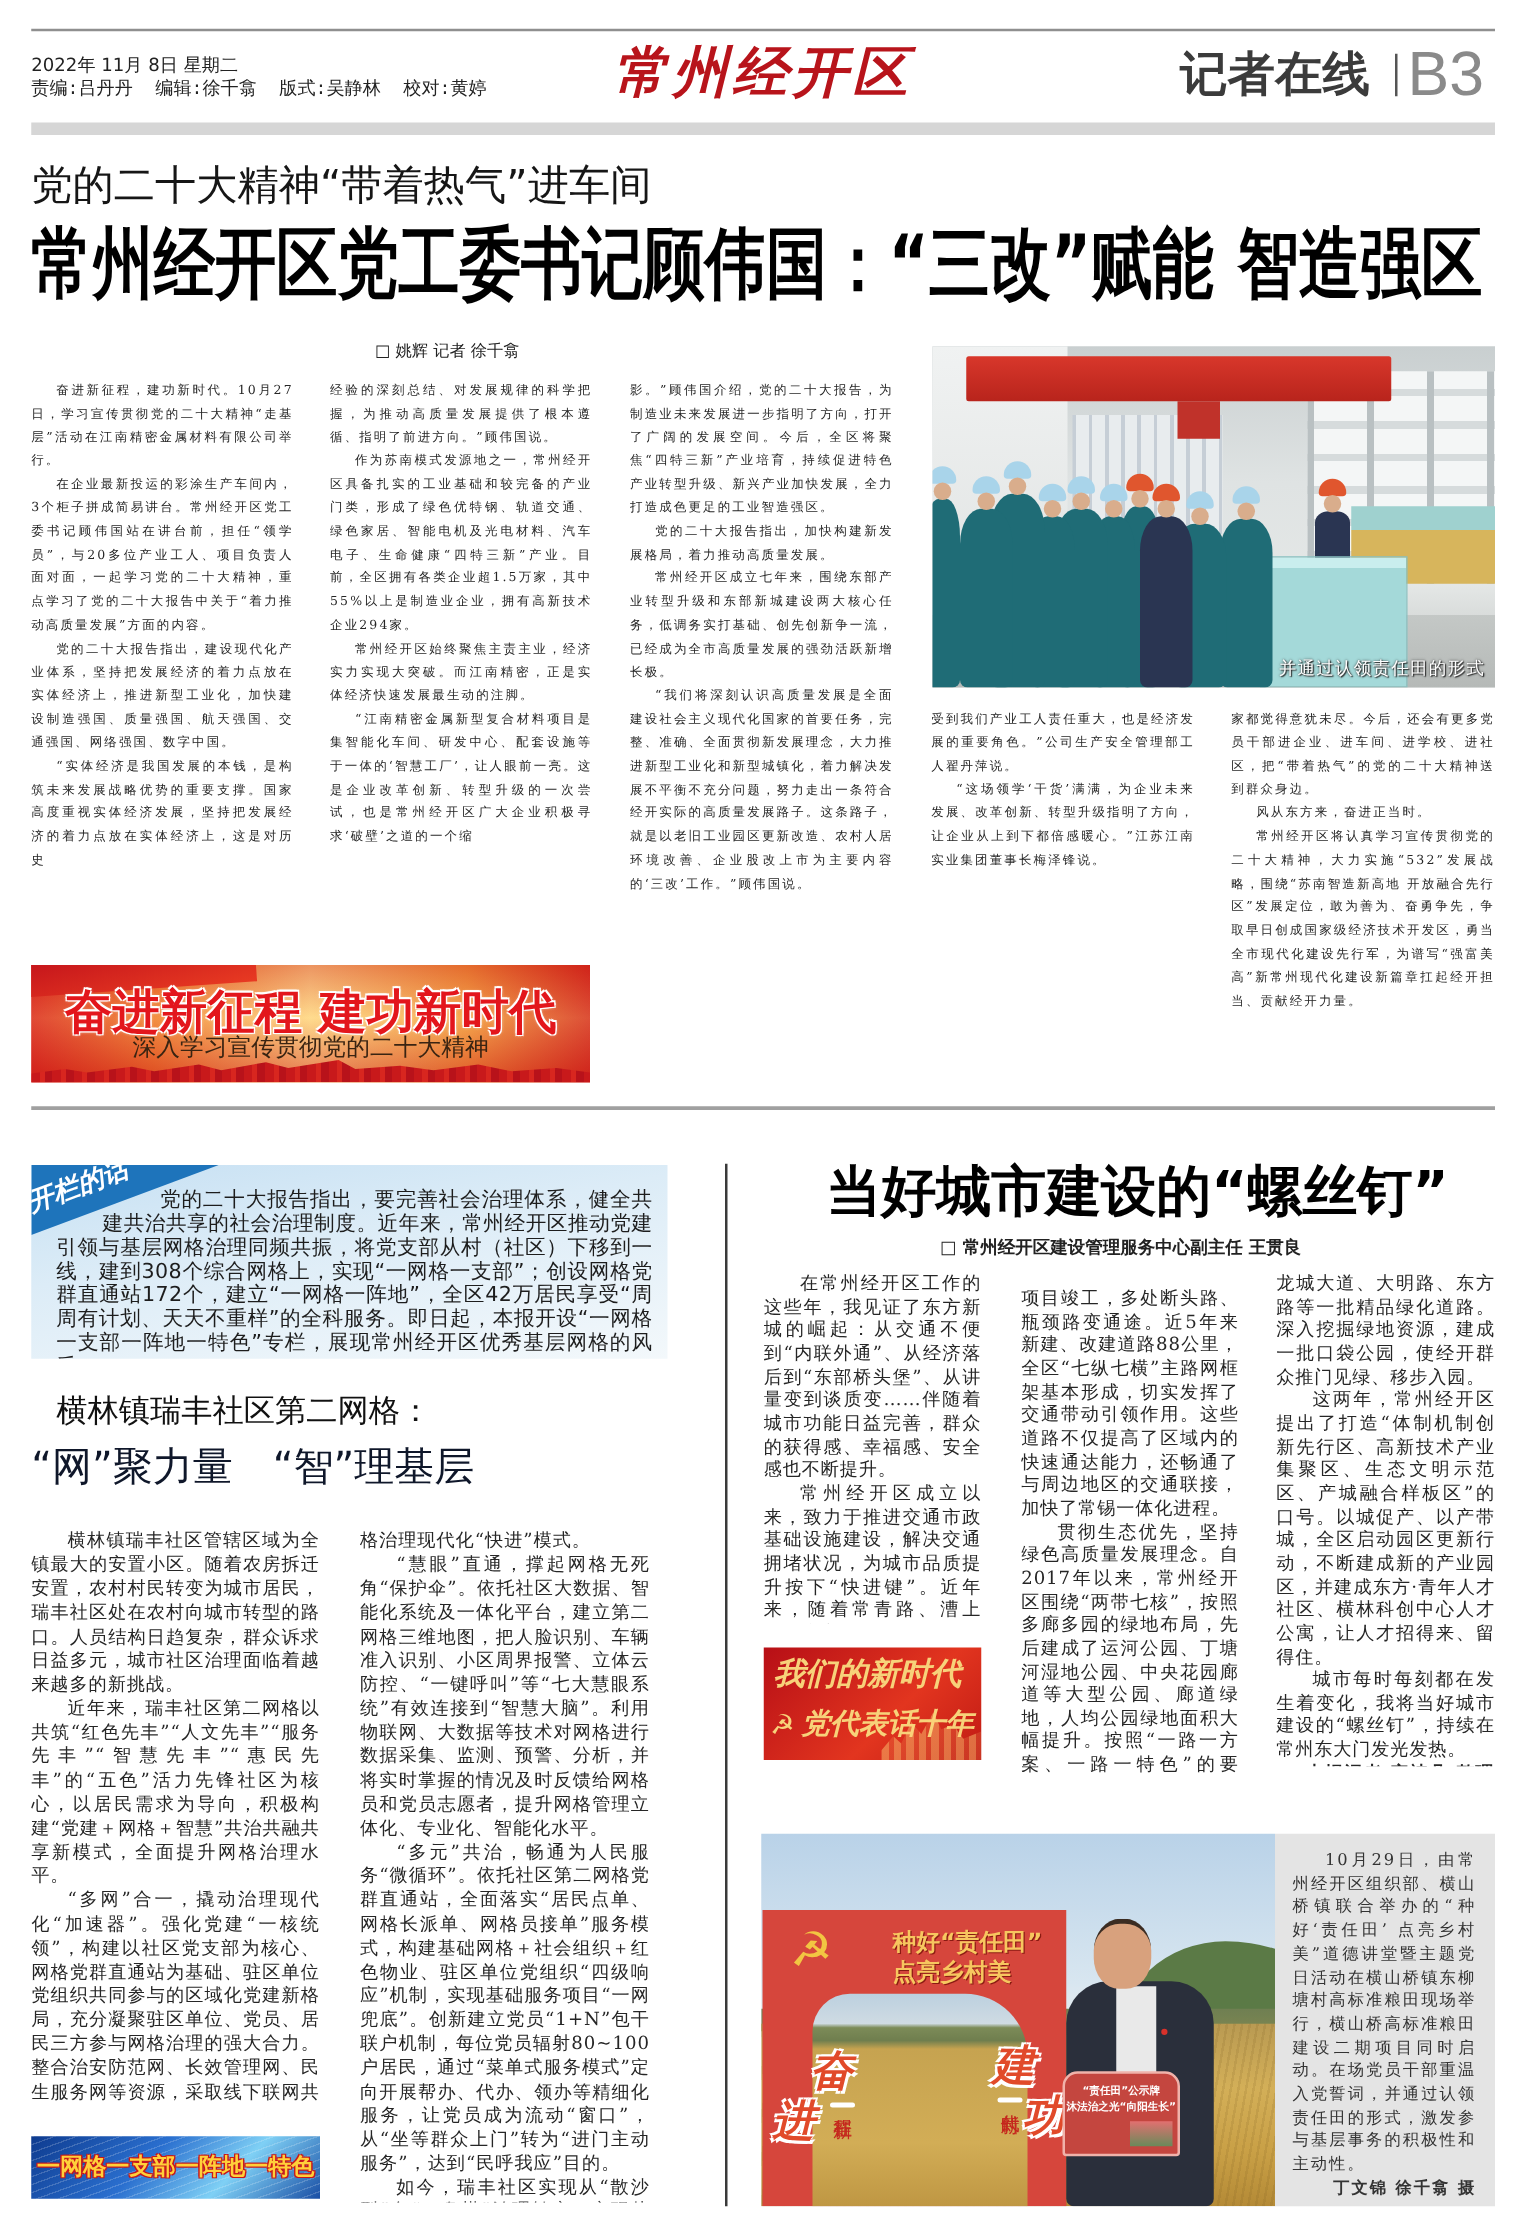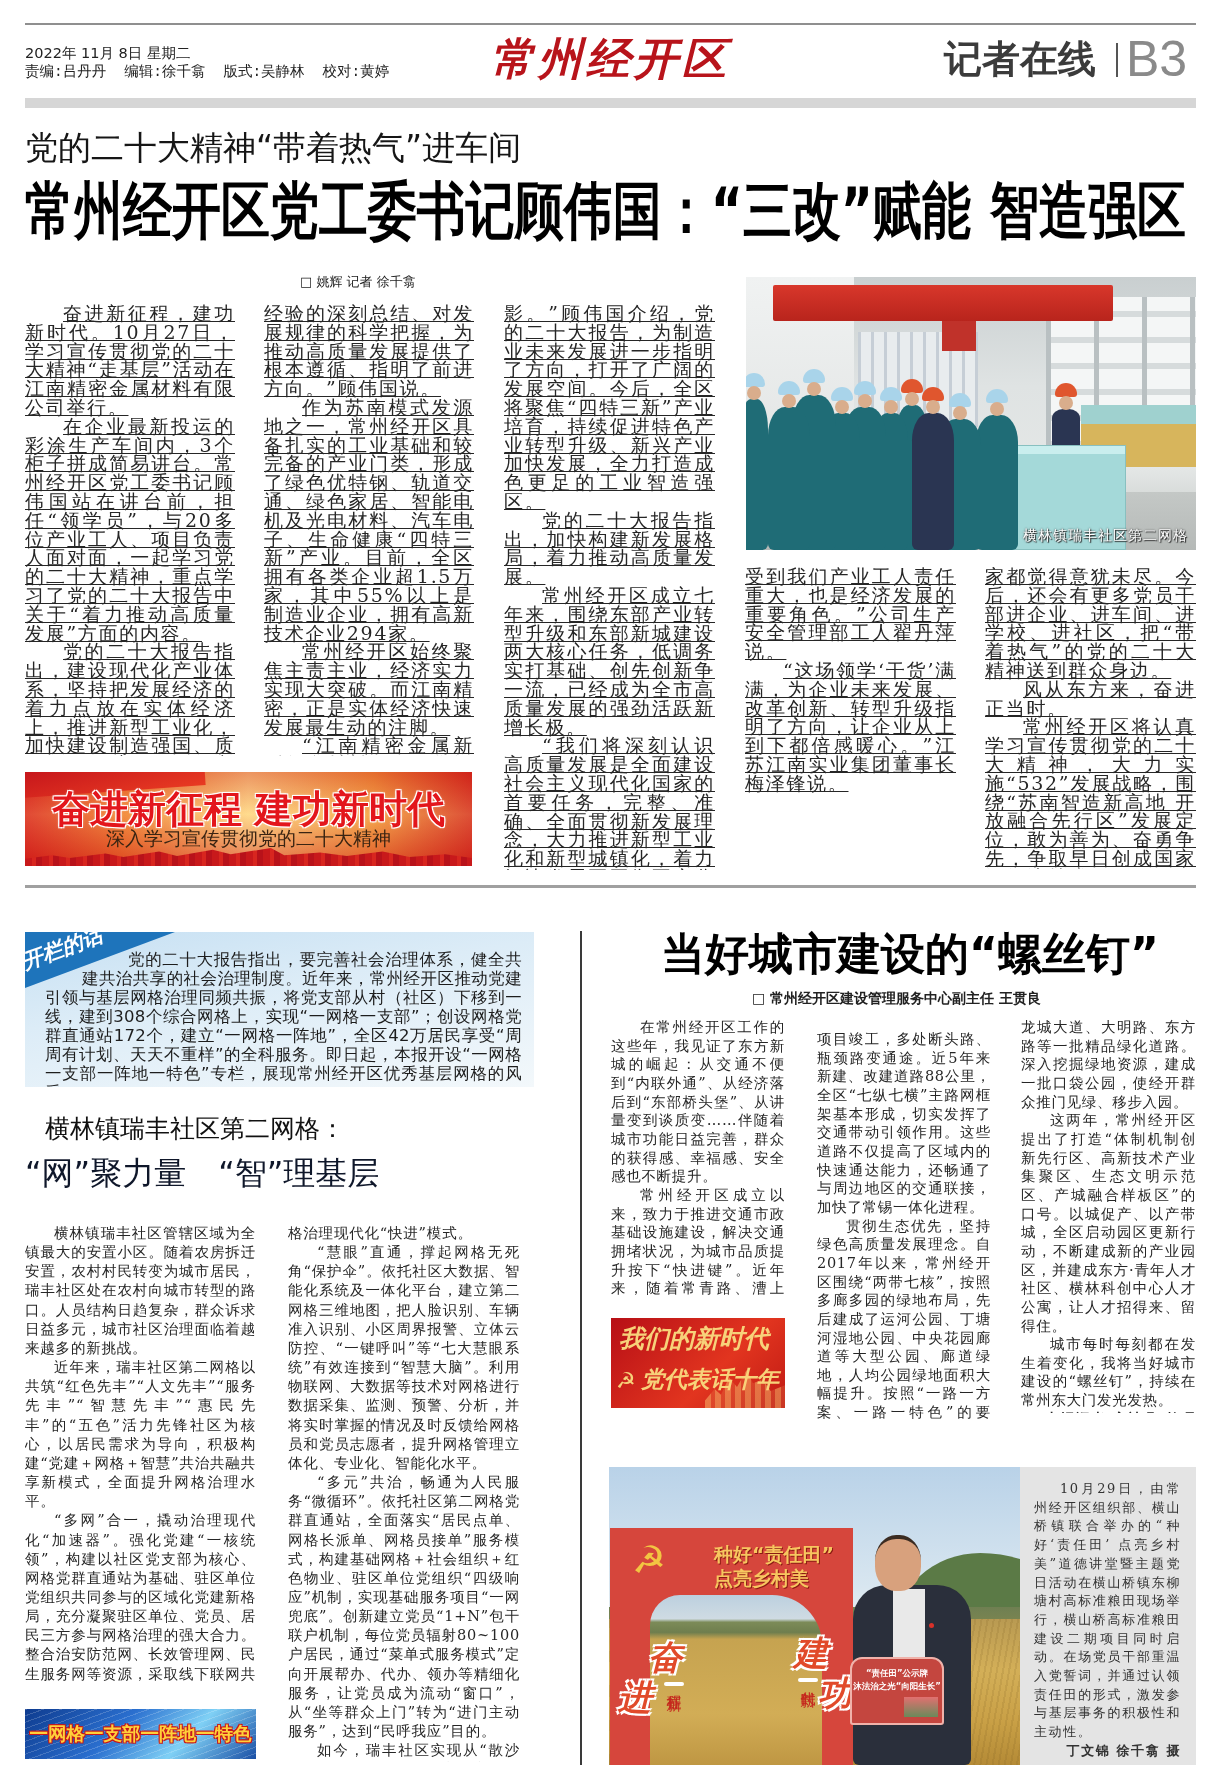--- a/index.html
+++ b/index.html
@@ -19,21 +19,21 @@
 .page-no{left:1126px;top:33px;font-family:"Liberation Sans",sans-serif;font-size:50px;line-height:52px;color:#8a8a8a;}
 
 .kicker{left:25px;top:128px;font-family:"DejaVu Sans",sans-serif;font-size:33px;line-height:40px;color:#161616;white-space:nowrap;}
 .lead-headline{left:25px;top:176px;font-family:"DejaVu Sans",sans-serif;font-size:62px;line-height:70px;font-weight:900;color:#000;white-space:nowrap;transform:scaleX(.79);transform-origin:0 0;}
 .lead-headline .sp{display:inline-block;width:24px;}
 .byline{font-family:"DejaVu Sans",sans-serif;font-size:13px;line-height:16px;color:#222;white-space:nowrap;}
 
 .col{position:absolute;overflow:hidden;text-align:justify;color:#262626;font-family:"DejaVu Serif",serif;}
 .col p{margin:0;text-indent:2em;}
 .col p.cont{text-indent:0;}
-.lead .col{font-size:19px;line-height:18.8px;letter-spacing:1.7px;text-decoration:underline;}
+.lead .col{font-size:10px;line-height:18.8px;letter-spacing:1.7px;}
 .grid .col{font-size:14.5px;line-height:19.15px;letter-spacing:.8px;}
 .city .col{font-size:14.5px;line-height:18.65px;letter-spacing:.7px;}
 .city .col p.credit{text-indent:0;text-align:right;font-weight:bold;font-family:"DejaVu Sans",sans-serif;letter-spacing:1px;}
 
 .lead-photo{left:746px;top:277px;width:450px;height:273px;overflow:hidden;background:linear-gradient(180deg,#c9cfd0 0%,#dfe3e3 40%,#e4e7e6 70%,#bfc3c1 100%);}
 .lp-wall{left:0;top:0;width:108px;height:273px;background:linear-gradient(180deg,#f0f2f2,#dcdfde);}
 .lp-windows{left:300px;top:20px;width:150px;height:150px;background:repeating-linear-gradient(0deg,#d6dbdc 0 6px,#f4f6f6 6px 26px);}
 .lp-pillars{left:300px;top:20px;width:150px;height:170px;background:repeating-linear-gradient(90deg,#b9c0c2 0 5px,transparent 5px 48px);}
 .lp-racks{left:112px;top:55px;width:120px;height:95px;background:repeating-linear-gradient(90deg,#c6ced6 0 3px,#e8ecee 3px 13px);}
 .lp-beam{left:27px;top:8px;width:340px;height:36px;background:linear-gradient(180deg,#d8372b,#b8241c);border-radius:2px;}
@@ -114,21 +114,21 @@
 <div class="a bar"></div>
 
 <div class="a kicker">党的二十大精神“带着热气”进车间</div>
 <div class="a lead-headline"><span>常州经开区党工委书记顾伟国：“三改”赋能</span><span class="sp"></span><span>智造强区</span></div>
 <div class="a byline" style="left:300px;top:274px;">□ 姚辉  记者  徐千翕</div>
 
 <div class="lead">
   <div class="col" style="left:25px;top:304px;width:210px;height:452px;">
     <p>奋进新征程，建功新时代。10月27日，学习宣传贯彻党的二十大精神“走基层”活动在江南精密金属材料有限公司举行。</p>
     <p>在企业最新投运的彩涂生产车间内，3个柜子拼成简易讲台。常州经开区党工委书记顾伟国站在讲台前，担任“领学员”，与20多位产业工人、项目负责人面对面，一起学习党的二十大精神，重点学习了党的二十大报告中关于“着力推动高质量发展”方面的内容。</p>
-    <p>党的二十大报告指出，建设现代化产业体系，坚持把发展经济的着力点放在实体经济上，推进新型工业化，加快建设制造强国、质量强国、航天强国、交通强国、多处断头路、数字中国。</p>
+    <p>党的二十大报告指出，建设现代化产业体系，坚持把发展经济的着力点放在实体经济上，推进新型工业化，加快建设制造强国、质量强国、航天强国、交通强国、网络强国、数字中国。</p>
     <p>“实体经济是我国发展的本钱，是构筑未来发展战略优势的重要支撑。国家高度重视实体经济发展，坚持把发展经济的着力点放在实体经济上，这是对历史</p>
   </div>
   <div class="col" style="left:264px;top:304px;width:210px;height:452px;">
     <p class="cont">经验的深刻总结、对发展规律的科学把握，为推动高质量发展提供了根本遵循、指明了前进方向。”顾伟国说。</p>
     <p>作为苏南模式发源地之一，常州经开区具备扎实的工业基础和较完备的产业门类，形成了绿色优特钢、轨道交通、绿色家居、智能电机及光电材料、汽车电子、生命健康“四特三新”产业。目前，全区拥有各类企业超1.5万家，其中55%以上是制造业企业，拥有高新技术企业294家。</p>
     <p>常州经开区始终聚焦主责主业，经济实力实现大突破。而江南精密，正是实体经济快速发展最生动的注脚。</p>
     <p>“江南精密金属新型复合材料项目是集智能化车间、研发中心、配套设施等于一体的‘智慧工厂’，让人眼前一亮。这是企业改革创新、转型升级的一次尝试，也是常州经开区广大企业积极寻求‘破壁’之道的一个缩</p>
   </div>
   <div class="col" style="left:504px;top:304px;width:211px;height:566px;">
     <p class="cont">影。”顾伟国介绍，党的二十大报告，为制造业未来发展进一步指明了方向，打开了广阔的发展空间。今后，全区将聚焦“四特三新”产业培育，持续促进特色产业转型升级、新兴产业加快发展，全力打造成色更足的工业智造强区。</p>
@@ -163,21 +163,21 @@
   <div class="worker" style="left:230px;top:138px;width:42px;height:135px;"></div>
   <div class="worker" style="left:193px;top:142px;width:42px;height:131px;"></div>
   <div class="worker" style="left:150px;top:128px;width:32px;height:145px;--h:#e0562e;"></div>
   <div class="worker" style="left:166px;top:136px;width:42px;height:137px;background:#2a3552;--h:#e0562e;"></div>
   <div class="worker" style="left:128px;top:136px;width:34px;height:137px;"></div>
   <div class="worker" style="left:98px;top:130px;width:42px;height:143px;"></div>
   <div class="worker" style="left:78px;top:136px;width:36px;height:137px;"></div>
   <div class="worker" style="left:46px;top:118px;width:44px;height:155px;"></div>
   <div class="worker" style="left:22px;top:130px;width:42px;height:143px;"></div>
   <div class="worker" style="left:-6px;top:122px;width:28px;height:151px;"></div>
-  <div class="a lp-caption">横林镇瑞丰社区第二网格</div>
+  <div class="a lp-caption">并通过认领责任田的形式</div>
 </div>
 
 <div class="a banner-top">
   <div class="a bt-glow"></div>
   <div class="a bt-flag"></div>
   <div class="a bt-title"><span>奋进新征程</span> <span>建功新时代</span></div>
   <div class="a bt-sub">深入学习宣传贯彻党的二十大精神</div>
   <div class="a bt-skyline"></div>
 </div>
 

